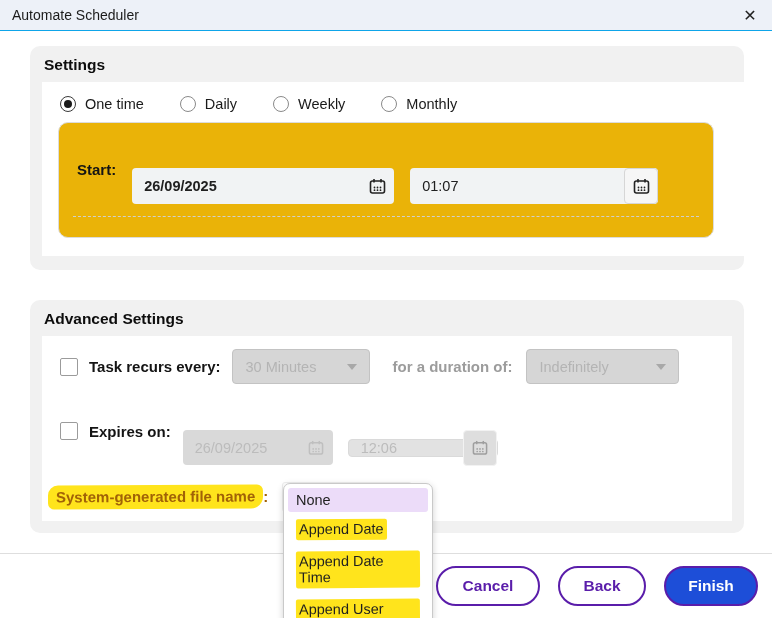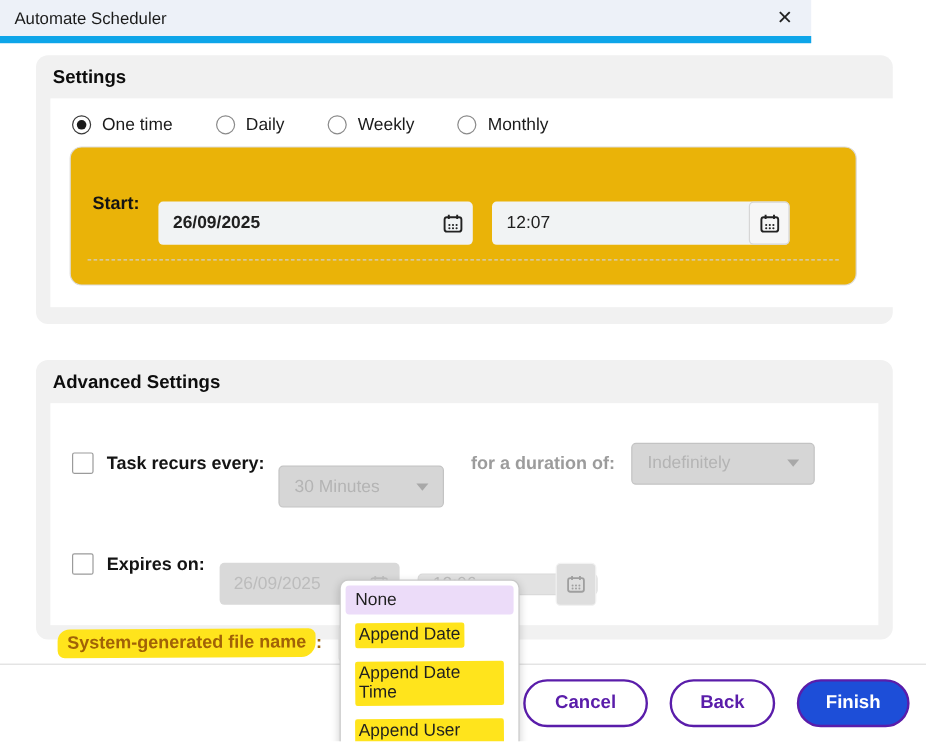--- a/index.html
+++ b/index.html
@@ -2,22 +2,22 @@
 <html><head>
 <meta charset="utf-8">
 <style>
   html,body{margin:0;padding:0;background:#fff;}
   #app{
     position:relative;width:772px;height:618px;background:#ffffff;overflow:hidden;
     font-family:"Liberation Sans","DejaVu Sans",sans-serif;color:#1a1a1a;
   }
   
   .titlebar{
-    position:absolute;left:0;top:0;width:676px;height:30px;background:#edf1f8;
-    border-bottom:6px solid #0ea5e9;display:flex;align-items:center;
+    position:absolute;left:0;top:0;width:772px;height:30px;background:#edf1f8;
+    border-bottom:1px solid #0ea5e9;display:flex;align-items:center;
   }
   .titlebar .title{margin-left:12px;font-size:14px;color:#1b1b1b;}
   .titlebar .close{
     position:absolute;right:8px;top:0;width:28px;height:30px;display:flex;align-items:center;
     justify-content:center;font-size:16px;color:#222;cursor:pointer;font-weight:400;
   }
   
   .card{position:absolute;left:30px;width:714px;background:#f1f1f1;border-radius:10px;}
   .card-settings{top:46px;height:224px;}
   .card-advanced{top:300px;height:233px;}
@@ -153,21 +153,21 @@
                   <circle cx="5.5" cy="9.5" r="0.9" fill="currentColor"></circle>
                   <circle cx="8.5" cy="9.5" r="0.9" fill="currentColor"></circle>
                   <circle cx="11.5" cy="9.5" r="0.9" fill="currentColor"></circle>
                   <circle cx="5.5" cy="12.2" r="0.9" fill="currentColor"></circle>
                   <circle cx="8.5" cy="12.2" r="0.9" fill="currentColor"></circle>
                   <circle cx="11.5" cy="12.2" r="0.9" fill="currentColor"></circle>
                 </svg>
             </span>
           </div>
           <div class="field f-time">
-            <span class="val">12:07</span>
+            <span class="val">01:07</span>
             <span class="cal btn">
               <svg width="17" height="17" viewBox="0 0 17 17">
                   <rect x="1.5" y="3" width="14" height="12" rx="2" fill="none" stroke="currentColor" stroke-width="1.6"></rect>
                   <line x1="5" y1="1" x2="5" y2="4.5" stroke="currentColor" stroke-width="1.6"></line>
                   <line x1="12" y1="1" x2="12" y2="4.5" stroke="currentColor" stroke-width="1.6"></line>
                   <circle cx="5.5" cy="9.5" r="0.9" fill="currentColor"></circle>
                   <circle cx="8.5" cy="9.5" r="0.9" fill="currentColor"></circle>
                   <circle cx="11.5" cy="9.5" r="0.9" fill="currentColor"></circle>
                   <circle cx="5.5" cy="12.2" r="0.9" fill="currentColor"></circle>
                   <circle cx="8.5" cy="12.2" r="0.9" fill="currentColor"></circle>
@@ -182,21 +182,21 @@
     </div>
   </div>
 
   <div class="card card-advanced">
     <h2>Advanced Settings</h2>
     <div class="panel">
 
       <div class="adv-row row1">
         <span class="checkbox"></span>
         <span class="cb-lbl">Task recurs every:</span>
-        <div class="sel-disabled" style="width:138px;margin-left:12px;margin-top:39px;">
+        <div class="sel-disabled" style="width:138px;margin-left:12px;">
           <span class="val">30 Minutes</span>
           <span class="tri"></span>
         </div>
         <span class="gray-lbl" style="margin-left:22px;">for a duration of:</span>
         <div class="sel-disabled" style="width:153px;margin-left:14px;">
           <span class="val">Indefinitely</span>
           <span class="tri"></span>
         </div>
       </div>
 

